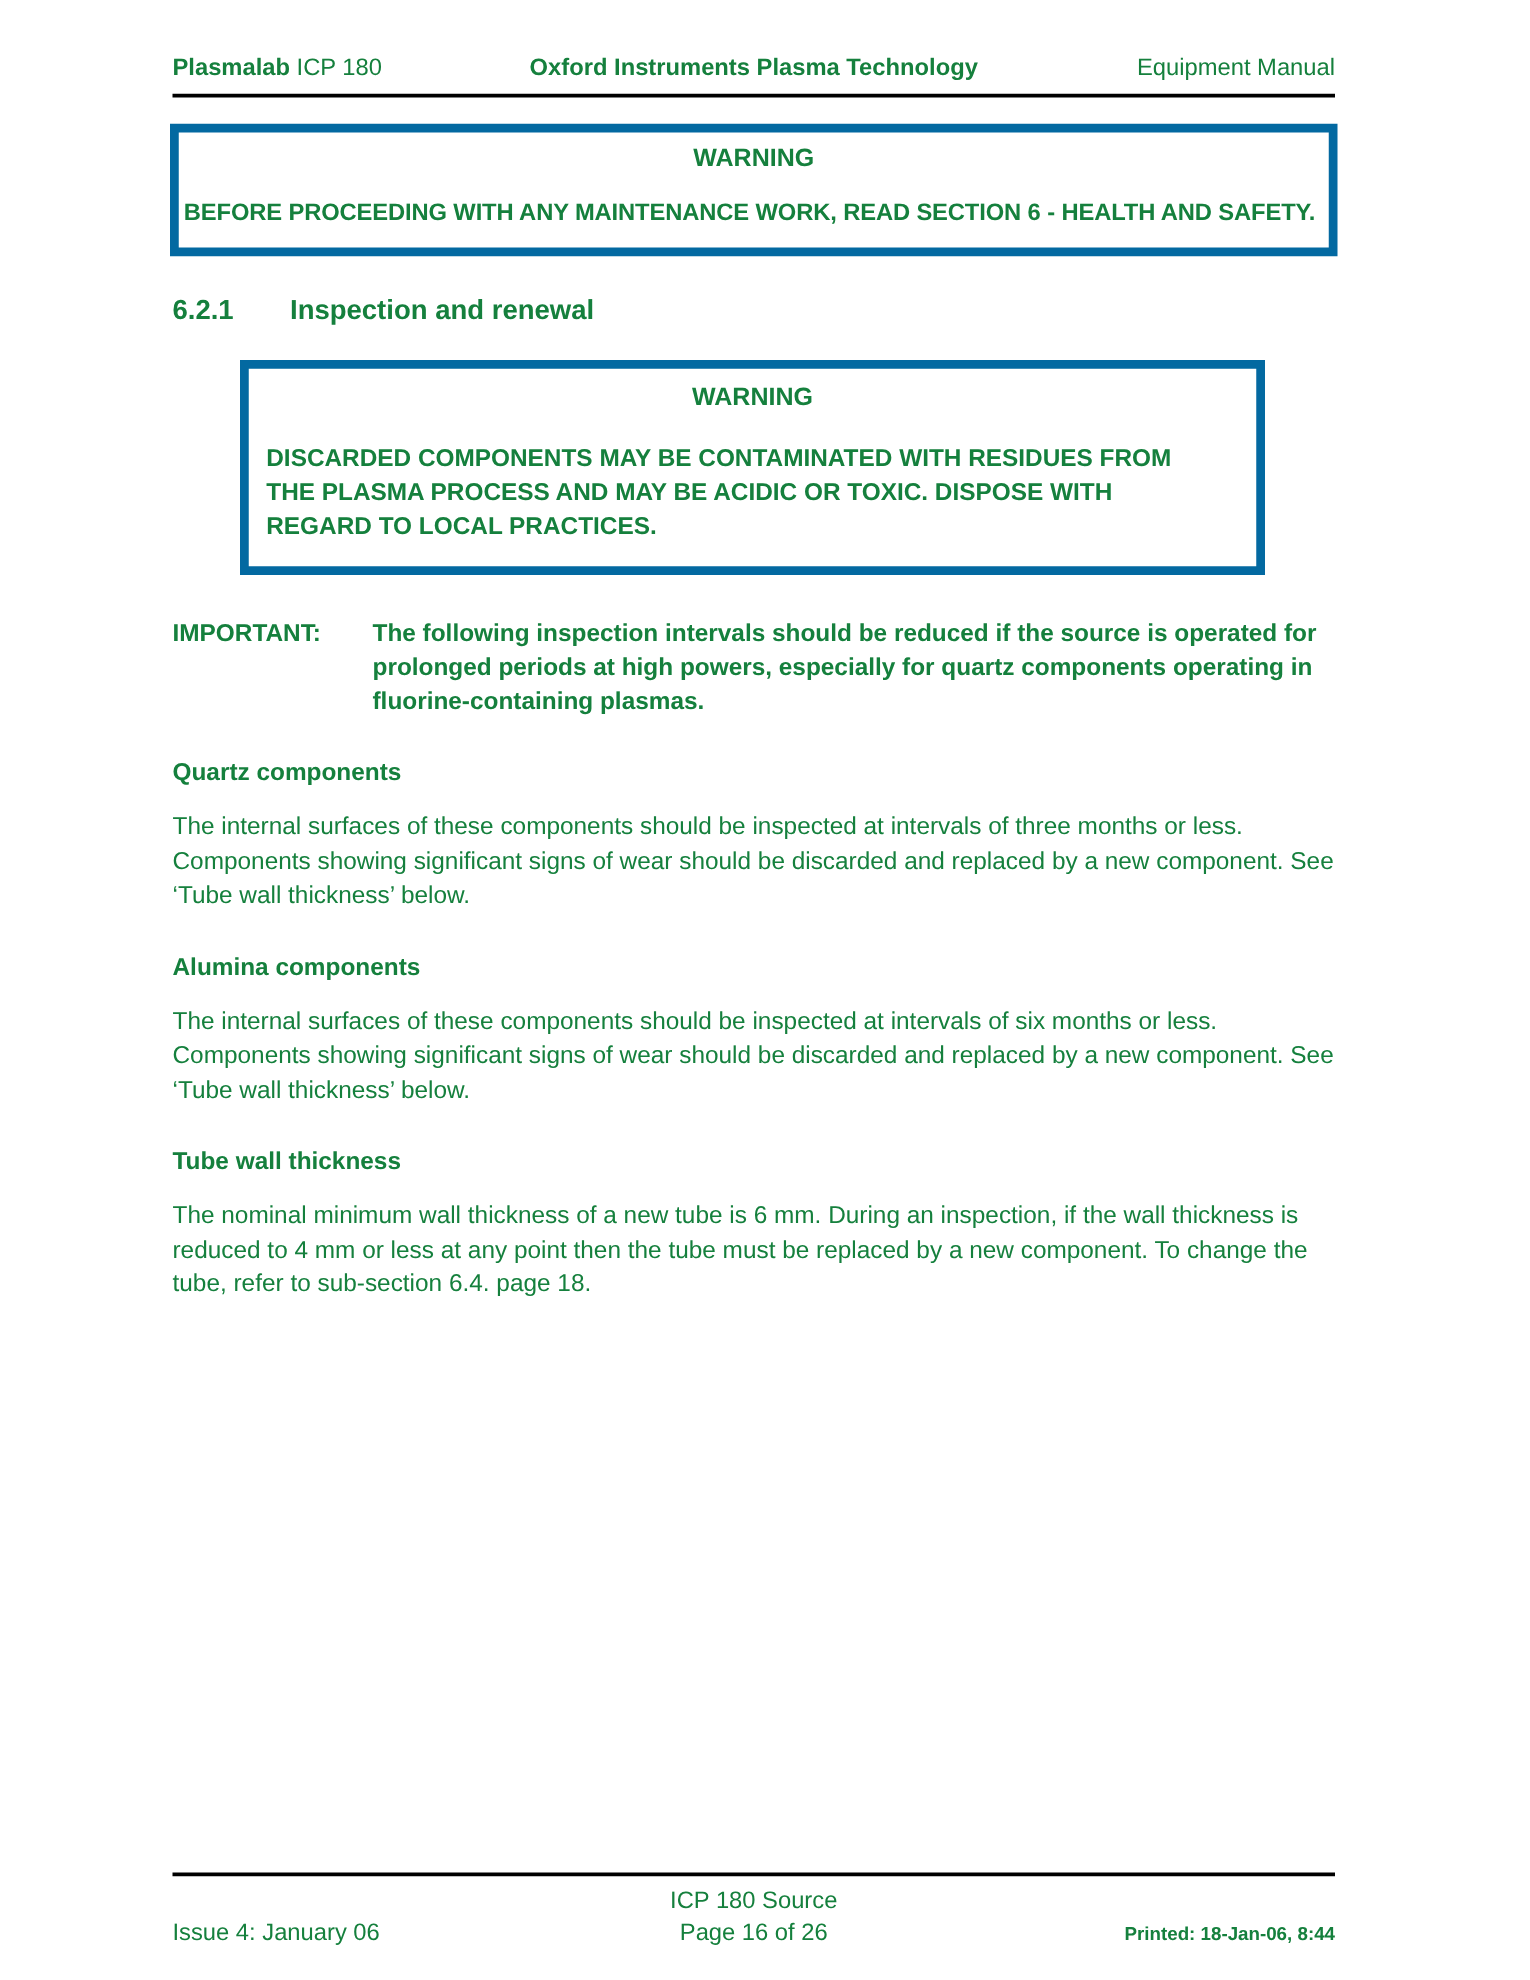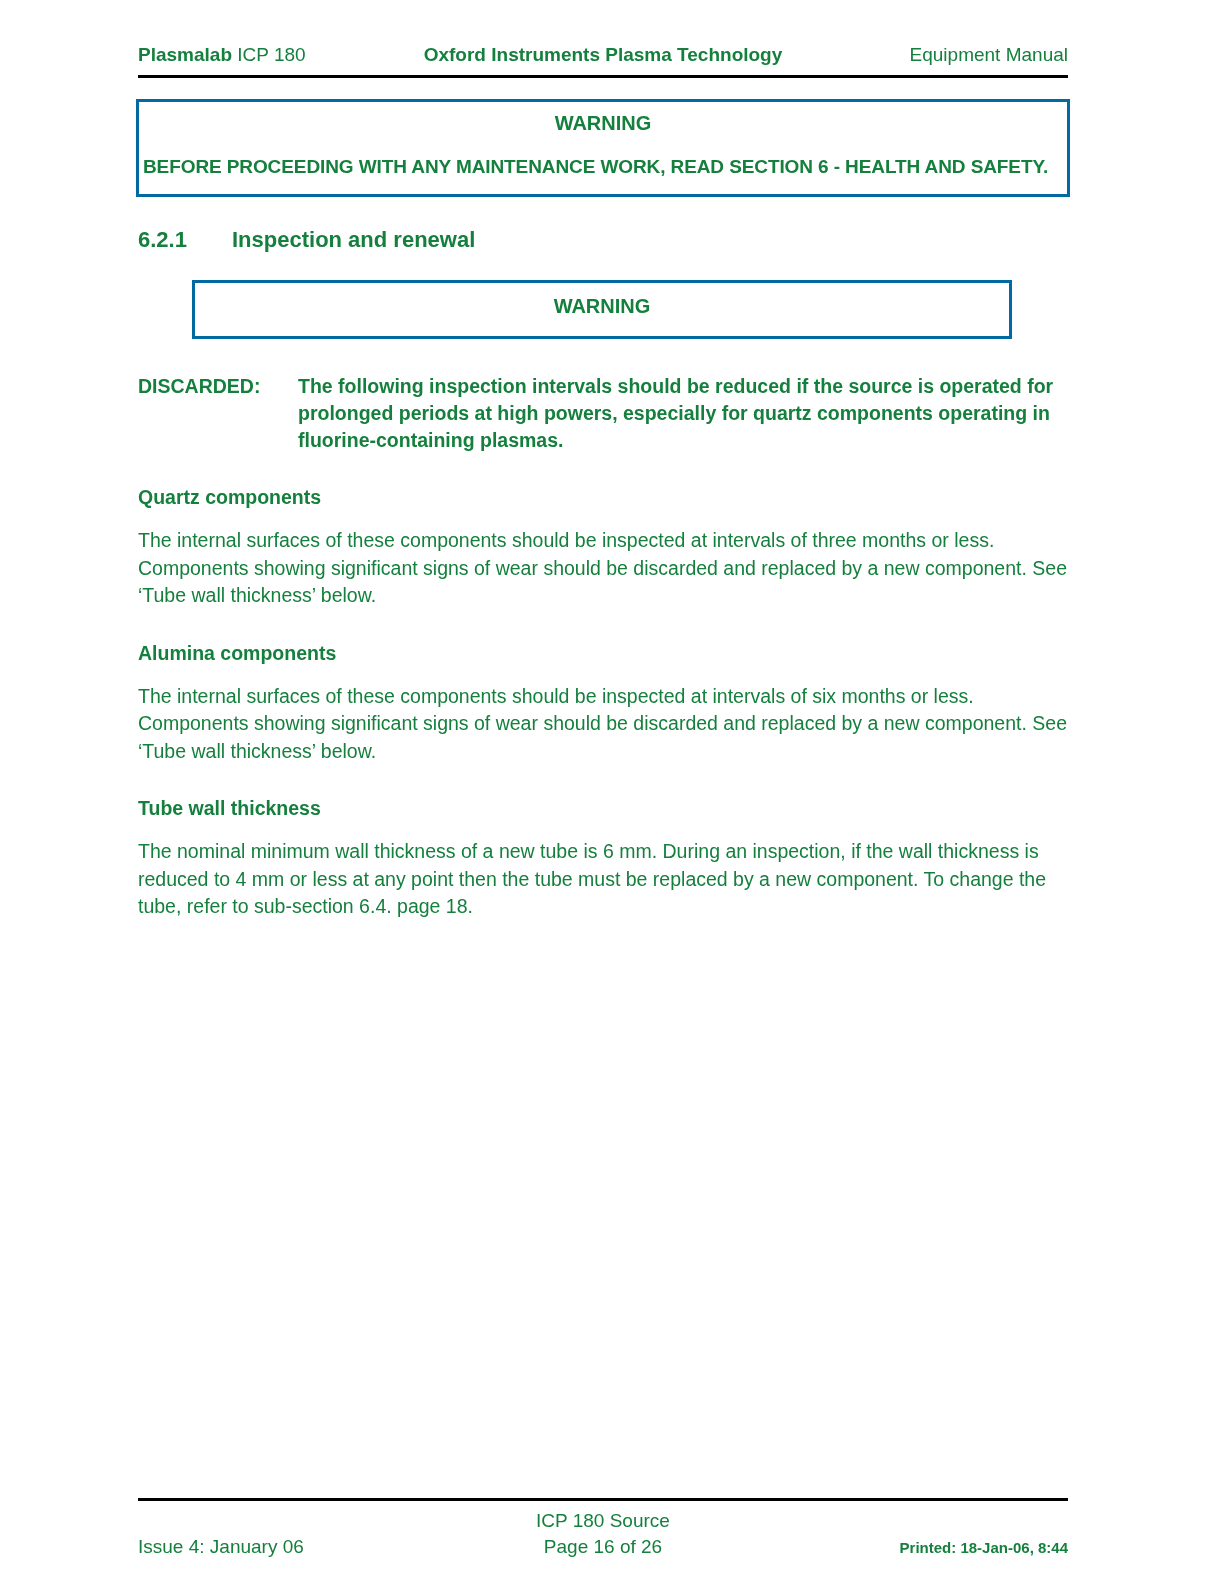--- a/index.html
+++ b/index.html
@@ -33,21 +33,21 @@
   .h-center{ text-align: center; font-weight: bold; }
   .h-right { text-align: right; }
   .header-rule {
     margin-top: 9px;
     height: 3px;
     background: #000;
   }
 
   
   .warning-box {
-    border: 3px solid #0369a1;
+    border: 7px solid #0369a1;
     background: #fff;
   }
   .warning-full {
     margin-top: 21px;
     margin-left: -2px;
     margin-right: -2px;
     padding: 10px 4px 16px 4px;
   }
   .warning-title {
     text-align: center;
@@ -153,24 +153,25 @@
       <div class="warning-body">BEFORE PROCEEDING WITH ANY MAINTENANCE WORK, READ SECTION 6 - HEALTH AND SAFETY.</div>
     </div>
 
     <div class="section-heading">
       <span class="section-number">6.2.1</span>
       <span class="section-title">Inspection and renewal</span>
     </div>
 
     <div class="warning-box warning-indent">
       <div class="warning-title">WARNING</div>
+      <div class="warning-body2">DISCARDED COMPONENTS MAY BE CONTAMINATED WITH RESIDUES FROM THE PLASMA PROCESS AND MAY BE ACIDIC OR TOXIC. DISPOSE WITH REGARD TO LOCAL PRACTICES.</div>
     </div>
 
     <div class="important-block">
-      <div class="important-label">DISCARDED:</div>
+      <div class="important-label">IMPORTANT:</div>
       <div class="important-text">The following inspection intervals should be reduced if the source is operated for prolonged periods at high powers, especially for quartz components operating in fluorine-containing plasmas.</div>
     </div>
 
     <section>
       <div class="comp-heading">Quartz components</div>
       <div class="comp-body">The internal surfaces of these components should be inspected at intervals of three months or less. Components showing significant signs of wear should be discarded and replaced by a new component. See ‘Tube wall thickness’ below.</div>
     </section>
 
     <section>
       <div class="comp-heading">Alumina components</div>

